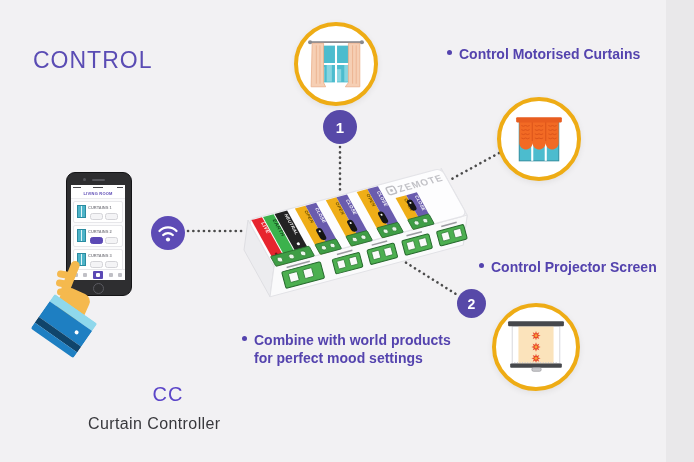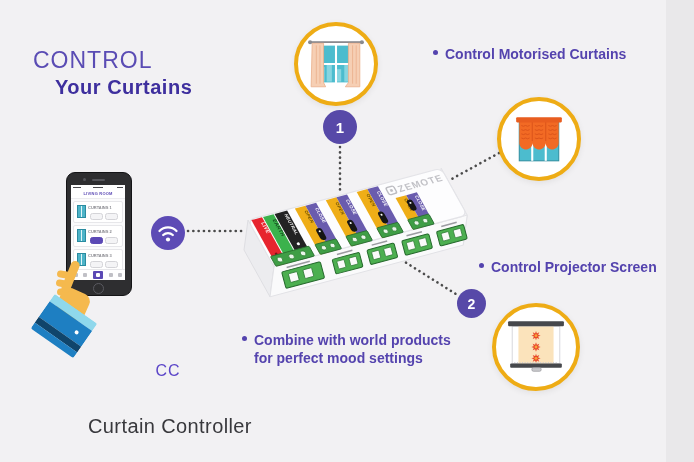--- a/index.html
+++ b/index.html
@@ -7,26 +7,26 @@
          font-family:"Liberation Sans",sans-serif;}
   .abs{position:absolute;}
   
   .h-control{left:33px;top:47px;font-size:23px;letter-spacing:1px;color:#5a4cb4;font-weight:500;z-index:6;}
   .h-sub{left:55px;top:76px;font-size:20px;color:#3e2f9e;font-weight:700;letter-spacing:.5px;z-index:6;}
   .h-tag{left:71px;top:104px;font-size:15px;color:#4a3aa8;font-weight:500;z-index:6;}
   
   .bullet{z-index:6;color:#5443ae;font-weight:700;font-size:14px;line-height:1.3;}
   .bullet .dot{position:absolute;left:0;top:5px;width:5px;height:5px;border-radius:50%;background:#5443ae;}
   .bullet .txt{display:block;padding-left:12px;}
-  .b1{left:433px;top:45px;width:220px;}
+  .b1{left:447px;top:45px;width:220px;}
   .b2{left:479px;top:258px;width:220px;}
   .b3{left:242px;top:331px;width:225px;}
   
-  .f-cc{left:118px;top:362px;width:100px;text-align:center;font-size:16px;color:#5b45c8;font-weight:500;letter-spacing:1px;z-index:6;}
-  .f-name{left:88px;top:415px;font-size:20px;color:#38383c;font-weight:500;letter-spacing:.4px;z-index:6;}
+  .f-cc{left:118px;top:383px;width:100px;text-align:center;font-size:20px;color:#5b45c8;font-weight:500;letter-spacing:1px;z-index:6;}
+  .f-name{left:88px;top:415px;font-size:16px;color:#38383c;font-weight:500;letter-spacing:.4px;z-index:6;}
   
   .ring{background:#fff;border:4px solid #eeac15;border-radius:50%;z-index:4;
         display:flex;align-items:center;justify-content:center;box-shadow:0 2px 6px rgba(0,0,0,.07);}
   .ring-window{left:294px;top:22px;width:76px;height:76px;}
   .ring-blinds{left:497px;top:97px;width:76px;height:76px;}
   .ring-projector{left:492px;top:303px;width:80px;height:80px;}
   
   .badge{background:#5749a8;border-radius:50%;color:#fff;font-weight:700;z-index:5;
          display:flex;align-items:center;justify-content:center;}
   .badge1{left:323px;top:110px;width:34px;height:34px;font-size:15px;}
@@ -79,21 +79,20 @@
   <svg class="abs lines" width="694" height="462">
     <g stroke="#4b4b4b" stroke-width="2.6" stroke-linecap="round" stroke-dasharray="0.1 5.2" fill="none">
       <path d="M340,147 L340,192"></path>
       <path d="M499,153 L448,181"></path>
       <path d="M397,257 L459,296"></path>
       <path d="M188,231 L243,231"></path>
     </g>
   </svg>
 
   <div class="abs h-control">CONTROL</div>
-  <div class="abs h-sub">Your Curtains</div>
 
   <div class="abs bullet b1">
     <span class="dot"></span>
     <span class="txt">Control Motorised Curtains</span>
   </div>
   <div class="abs bullet b2">
     <span class="dot"></span>
     <span class="txt">Control Projector Screen</span>
   </div>
   <div class="abs bullet b3">

